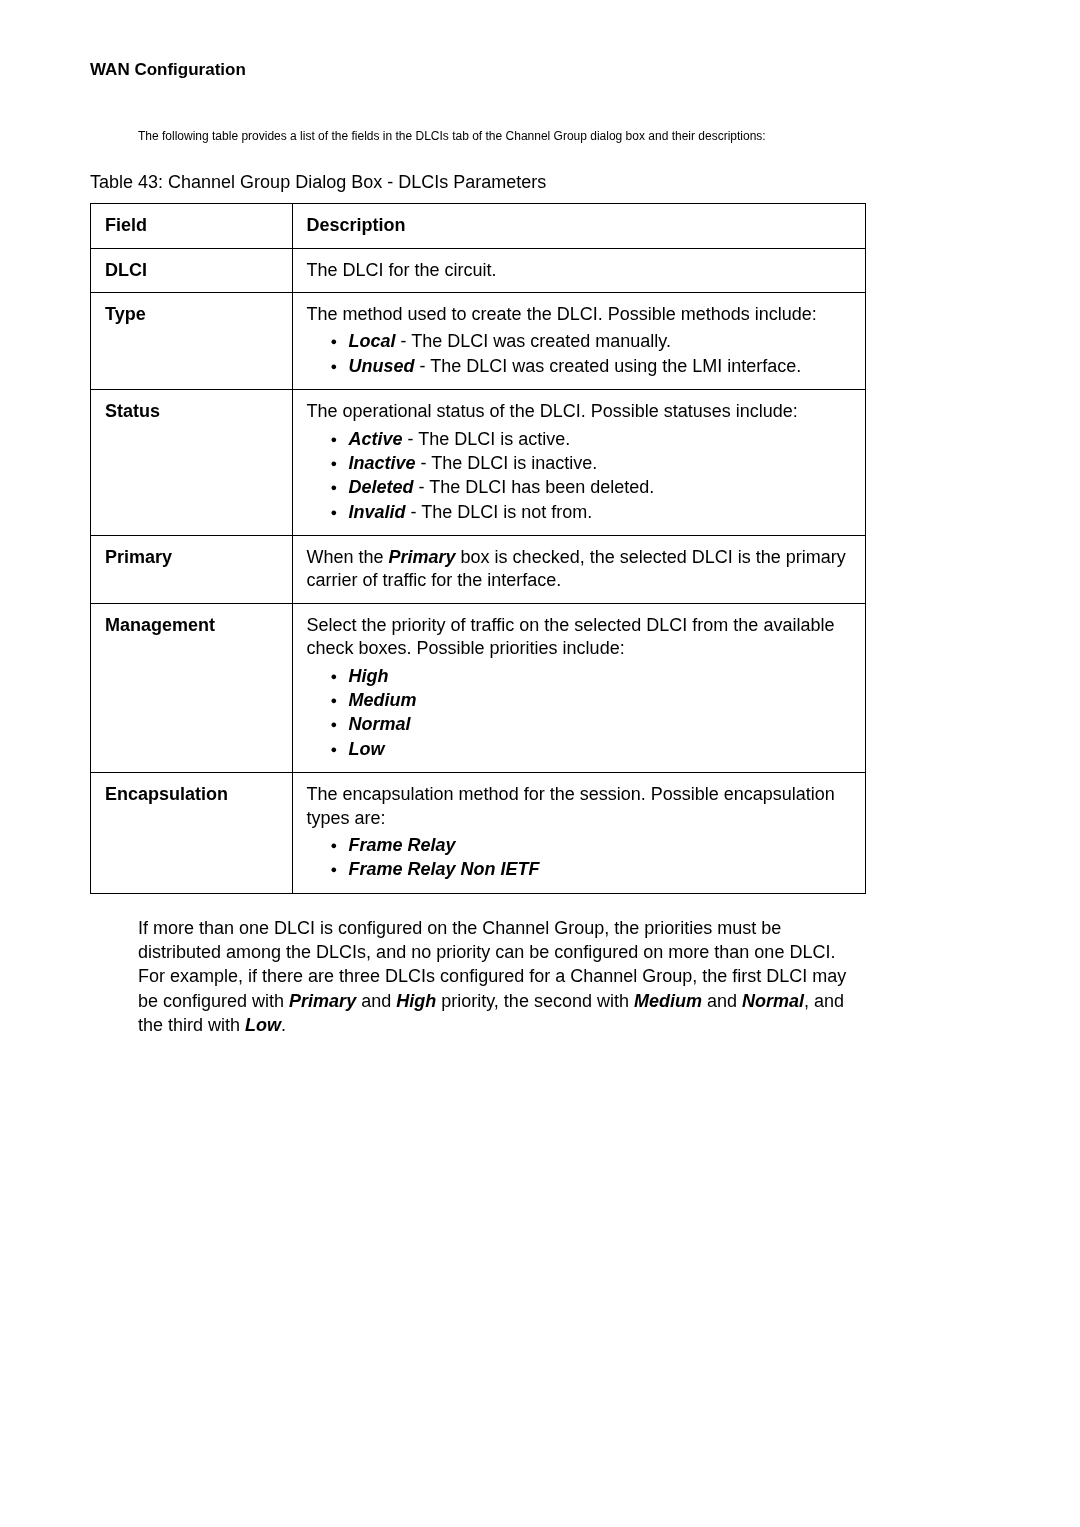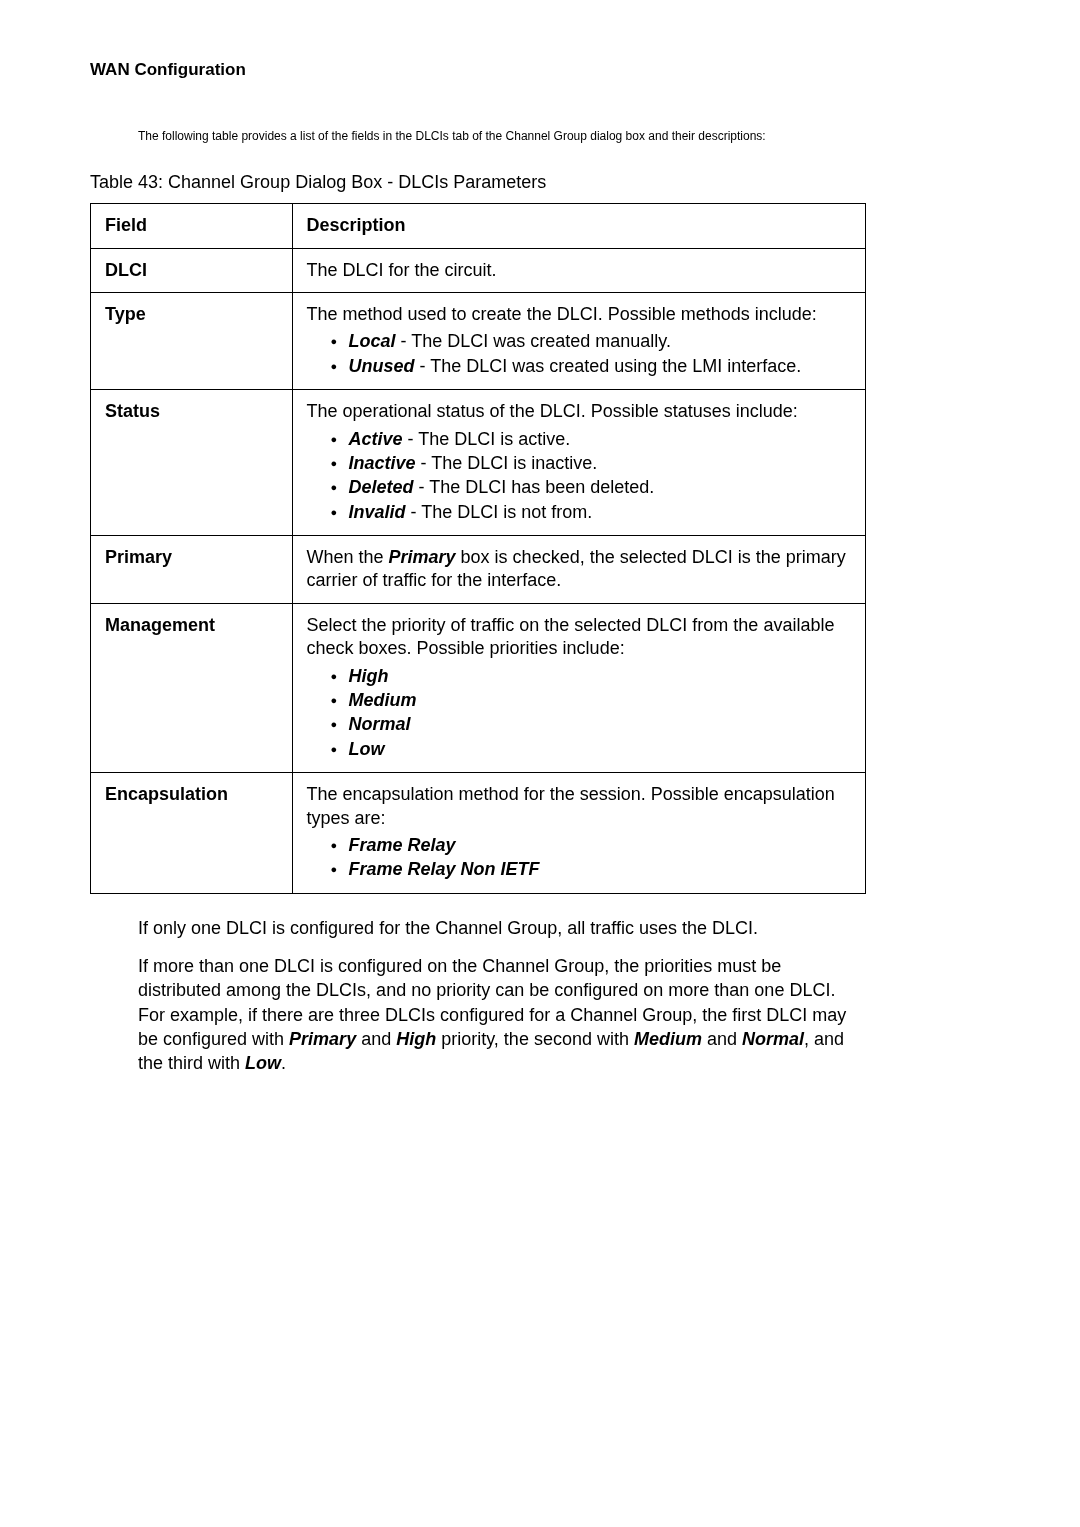--- a/index.html
+++ b/index.html
@@ -162,21 +162,20 @@
         <span>The encapsulation method for the session. Possible encapsulation types are:</span>
         <ul class="bullets">
           <li><span class="b">Frame Relay</span></li>
           <li><span class="b">Frame Relay Non IETF</span></li>
         </ul>
       </td>
     </tr>
   </tbody>
     </table>
 
-  <p class="para">If only one DLCI is configured for the Channel Group, all traffic uses the DLCI.</p>
   <p class="para">
     <span>If more than one DLCI is configured on the Channel Group, the priorities must be distributed among the DLCIs, and no priority can be configured on more than one DLCI. For example, if there are three DLCIs configured for a Channel Group, the first DLCI may be configured with </span><span class="b">Primary</span><span> and </span><span class="b">High</span><span> priority, the second with </span><span class="b">Medium</span><span> and </span><span class="b">Normal</span><span>, and the third with </span><span class="b">Low</span><span>.</span>
   </p>
 
   <div class="spacer"></div>
 
 
 </div>
 
 </body></html>

